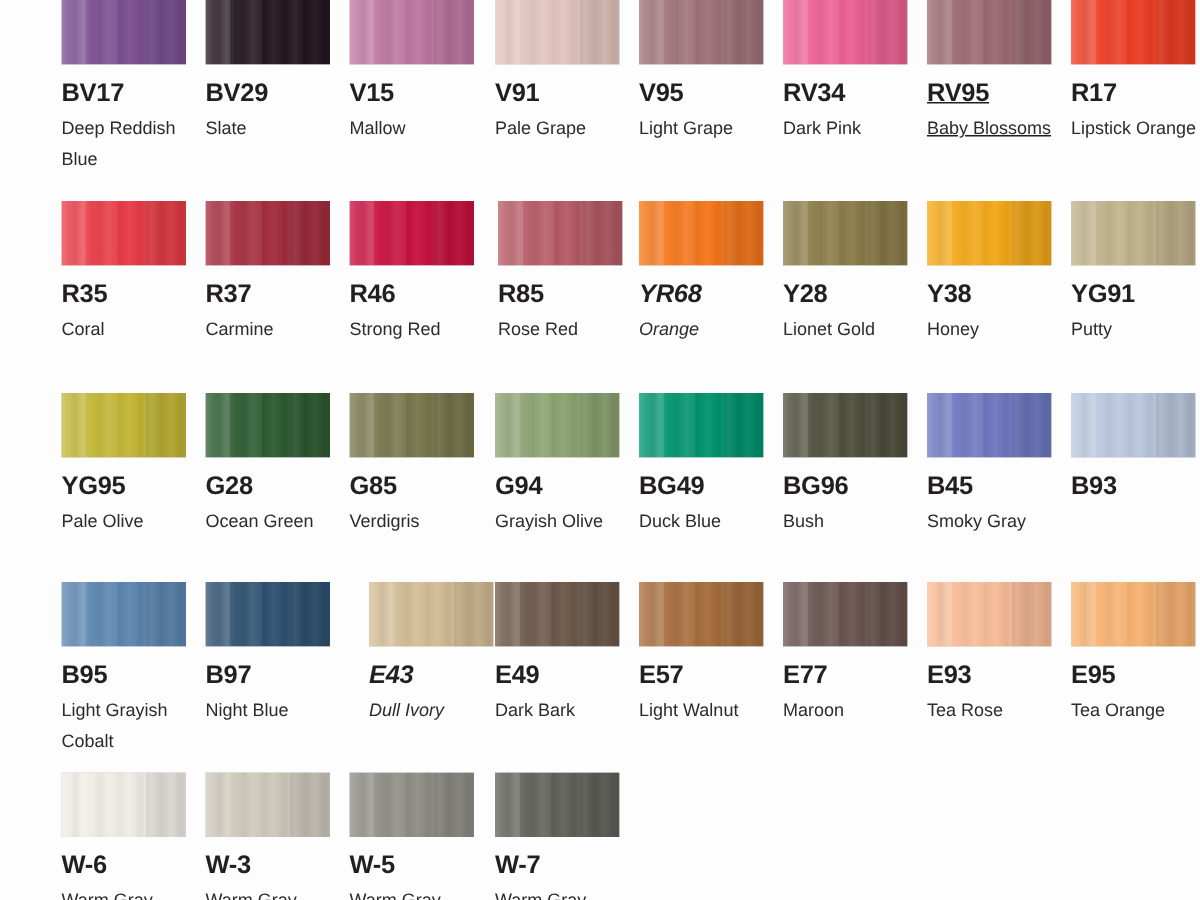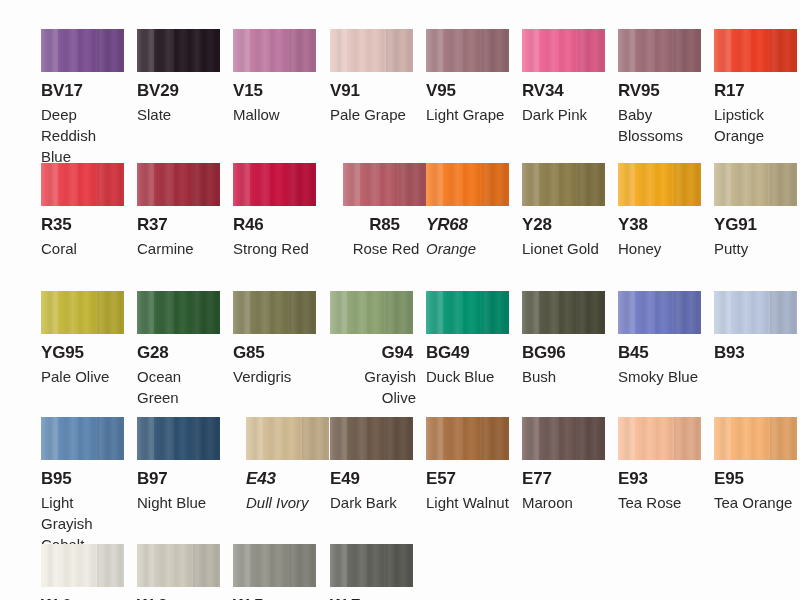--- a/index.html
+++ b/index.html
@@ -19,21 +19,20 @@
     position: relative;
     width: 800px;
     height: 600px;
     background: #fdfdfd;
   }
   .row {
     position: absolute;
     left: 41px;
     width: 760px;
     height: 128px;
-    margin-top: 29px;
   }
   .cell {
     position: absolute;
     top: 0;
     width: 83px;
   }
   .swatch {
     position: relative;
     width: 83px;
     height: 43px;
@@ -85,21 +84,21 @@
   .code {
     font-size: 17px;
     font-weight: bold;
     letter-spacing: -0.2px;
     line-height: 1;
     margin-top: 10px;
     color: #231f20;
     white-space: nowrap;
   }
   .name {
-    font-size: 15px;
+    font-size: 12px;
     line-height: 21px;
     margin-top: 5px;
     color: #2b2b2b;
     width: 86px;
   }
 </style>
 </head>
 <body>
 
 <div id="chart">
@@ -151,21 +150,21 @@
       </div>
       <div class="cell" style="left: 481px;">
         <div class="swatch">
           <div class="base" style="background: rgb(236, 97, 145);"></div>
           <div class="bands"></div>
           <div class="streaks"></div>
         </div>
         <div class="code">RV34</div>
         <div class="name">Dark Pink</div>
       </div>
-      <div class="cell" style="left: 577px;">
+      <div class="cell" style="left: 577px; text-decoration: underline;">
         <div class="swatch">
           <div class="base" style="background: rgb(155, 104, 114);"></div>
           <div class="bands"></div>
           <div class="streaks"></div>
         </div>
         <div class="code">RV95</div>
         <div class="name">Baby Blossoms</div>
       </div>
       <div class="cell" style="left: 673px;">
         <div class="swatch">
@@ -198,21 +197,21 @@
       </div>
       <div class="cell" style="left: 192px;">
         <div class="swatch">
           <div class="base" style="background: rgb(200, 16, 62);"></div>
           <div class="bands"></div>
           <div class="streaks"></div>
         </div>
         <div class="code">R46</div>
         <div class="name">Strong Red</div>
       </div>
-      <div class="cell" style="left: 302px; text-align: center;">
+      <div class="cell" style="left: 291px;">
         <div class="swatch">
           <div class="base" style="background: rgb(181, 90, 100);"></div>
           <div class="bands"></div>
           <div class="streaks"></div>
         </div>
         <div class="code">R85</div>
         <div class="name">Rose Red</div>
       </div>
       <div class="cell" style="left: 385px; font-style: italic;">
         <div class="swatch">
@@ -272,21 +271,21 @@
       </div>
       <div class="cell" style="left: 192px;">
         <div class="swatch">
           <div class="base" style="background: rgb(120, 118, 76);"></div>
           <div class="bands"></div>
           <div class="streaks"></div>
         </div>
         <div class="code">G85</div>
         <div class="name">Verdigris</div>
       </div>
-      <div class="cell" style="left: 289px; text-align: right;">
+      <div class="cell" style="left: 289px;">
         <div class="swatch">
           <div class="base" style="background: rgb(139, 162, 113);"></div>
           <div class="bands"></div>
           <div class="streaks"></div>
         </div>
         <div class="code">G94</div>
         <div class="name">Grayish Olive</div>
       </div>
       <div class="cell" style="left: 385px;">
         <div class="swatch">
@@ -306,21 +305,21 @@
         <div class="code">BG96</div>
         <div class="name">Bush</div>
       </div>
       <div class="cell" style="left: 577px;">
         <div class="swatch">
           <div class="base" style="background: rgb(109, 119, 192);"></div>
           <div class="bands"></div>
           <div class="streaks"></div>
         </div>
         <div class="code">B45</div>
-        <div class="name">Smoky Blue</div>
+        <div class="name">Smoky Gray</div>
       </div>
       <div class="cell" style="left: 673px;">
         <div class="swatch">
           <div class="base" style="background: rgb(185, 198, 222);"></div>
           <div class="bands"></div>
           <div class="streaks"></div>
         </div>
         <div class="code">B93</div>
       </div>
     </div>

